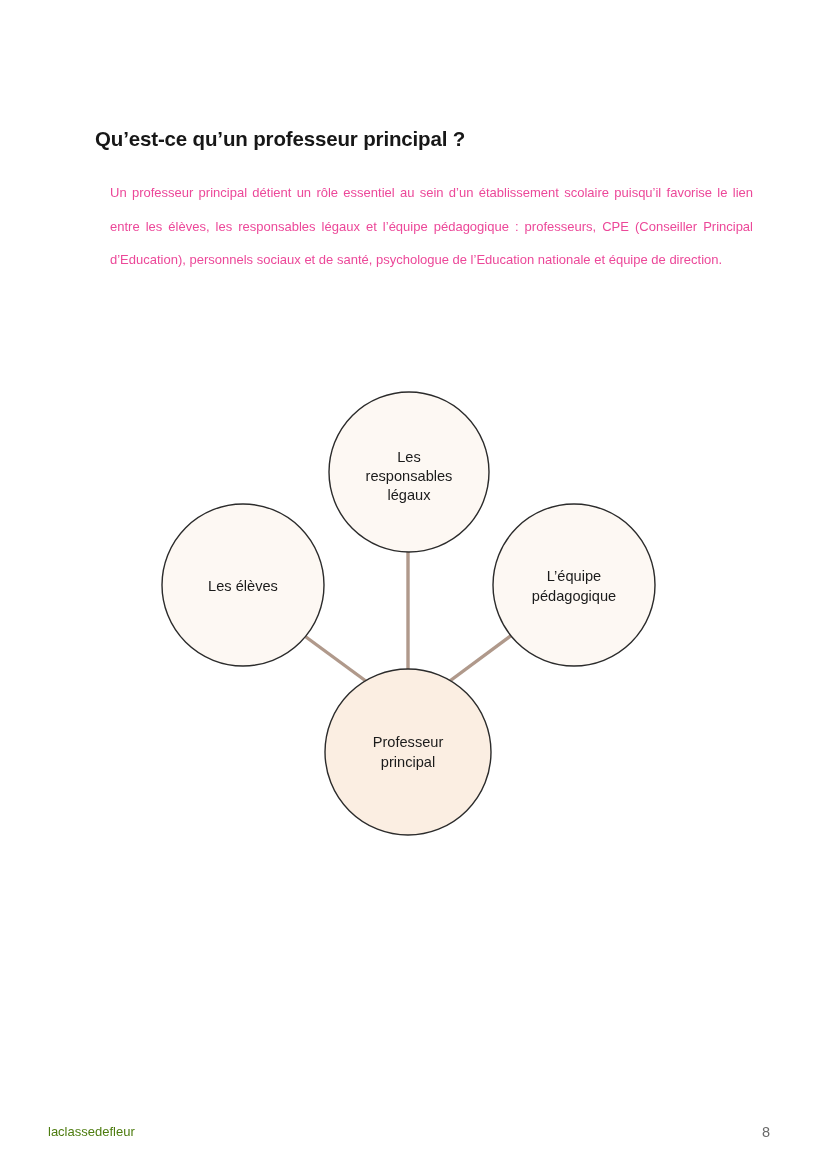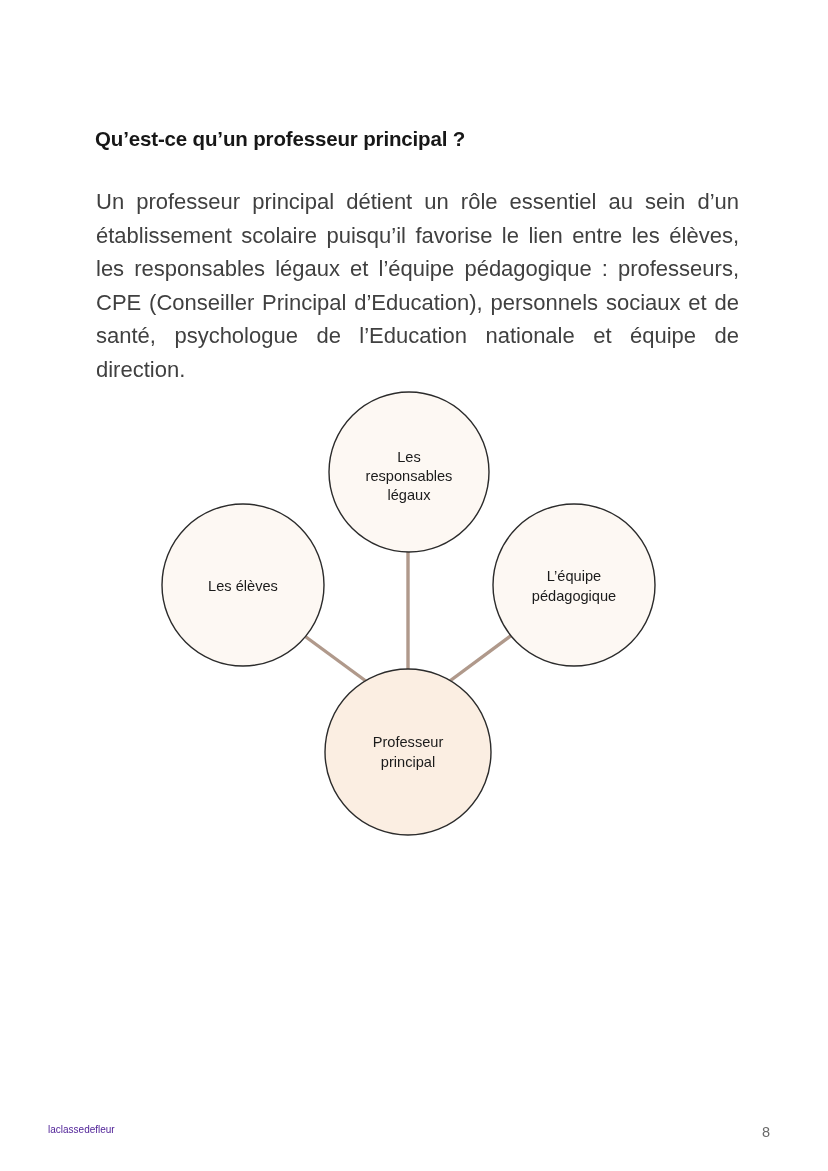--- a/index.html
+++ b/index.html
@@ -34,25 +34,25 @@
     font-size: 20.5px;
     font-weight: bold;
     letter-spacing: -0.15px;
     color: #171717;
     line-height: 1.25;
   }
 
   
   .para {
     position: absolute;
-    left: 96px;
+    left: 110px;
     width: 643px;
-    font-size: 22px;
+    font-size: 13px;
     line-height: 33.5px;
-    color: #404040;
+    color: #ec4899;
     text-align: justify;
     text-justify: inter-word;
   }
   .para-top { top: 163px; }
   .para-bottom { top: 928px; }
 
   
   .diagram {
     position: absolute;
     left: 0;
@@ -88,22 +88,22 @@
     fill: none;
     stroke-linecap: butt;
     stroke-linejoin: miter;
   }
 
   
   .footer-left {
     position: absolute;
     left: 48px;
     top: 1124px;
-    font-size: 10px;
-    color: #4c1d95;
+    font-size: 13px;
+    color: #4d7c0f;
   }
   .footer-right {
     position: absolute;
     right: 58px;
     top: 1124px;
     font-size: 14.5px;
     color: #6a6a6a;
     text-align: right;
   }
 </style>

